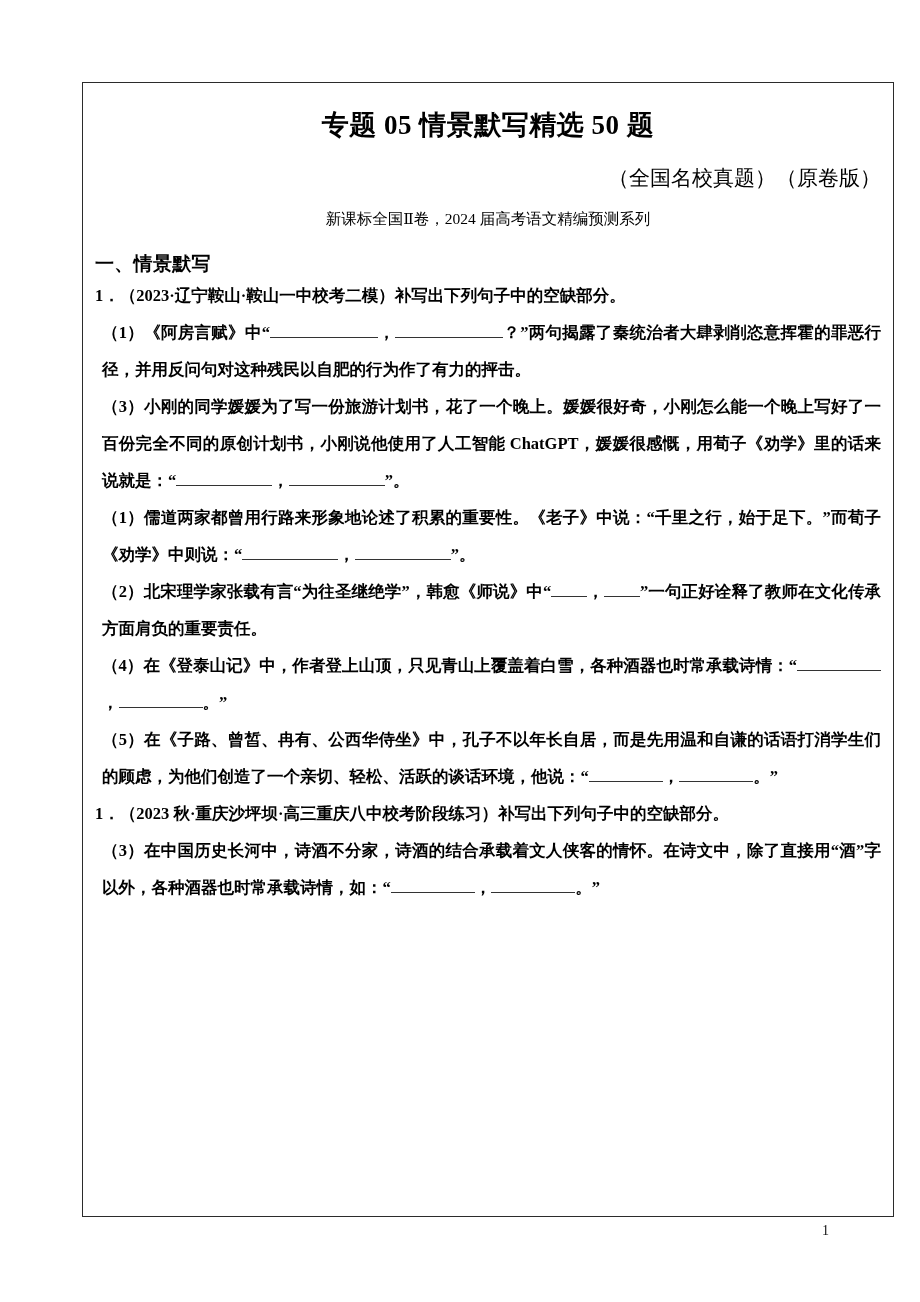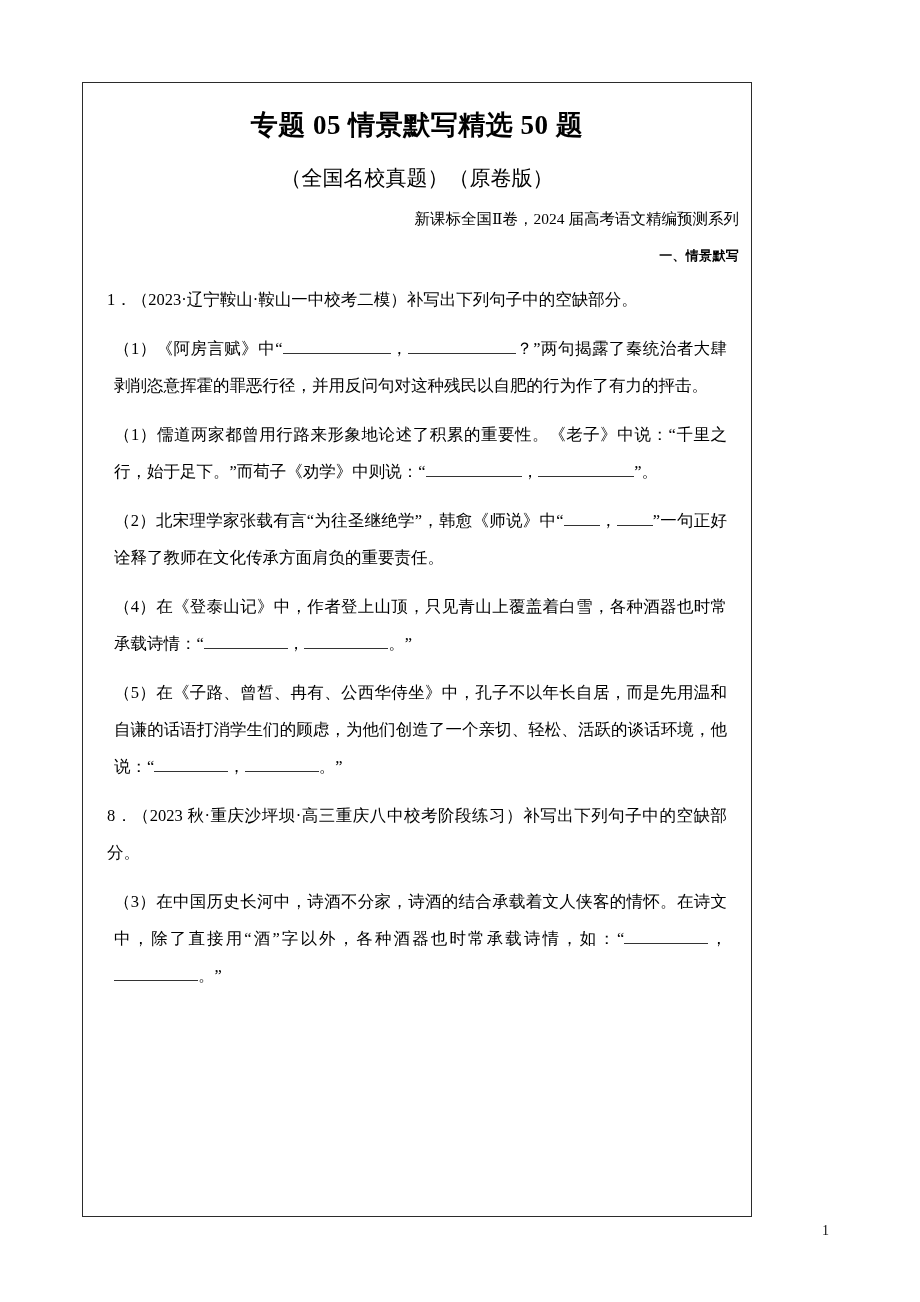--- a/index.html
+++ b/index.html
@@ -14,21 +14,21 @@
     font-family: "Liberation Serif", "DejaVu Serif", serif;
     color: #000000;
     overflow: hidden;
   }
 
   
   #page-frame {
     position: absolute;
     left: 82px;
     top: 82px;
-    width: 670px;
+    width: 812px;
     height: 1135px;
     border: 1.6px solid #2b2b2b;
     box-sizing: border-box;
     overflow: hidden;
     padding-left: 24px;
   }
 
   #page-inner {
     position: absolute;
     left: 0;
@@ -42,48 +42,48 @@
   .doc-title {
     text-align: center;
     font-size: 27px;
     font-weight: bold;
     letter-spacing: 0.5px;
     margin: 22px 0 0 0;
     line-height: 40px;
     font-family: "Liberation Serif", "DejaVu Serif", serif;
   }
   .doc-subtitle {
-    text-align: center;
+    text-align: right;
     font-size: 21px;
     margin: 17px 0 0 0;
     line-height: 32px;
   }
   .doc-series {
-    text-align: right;
+    text-align: center;
     font-size: 15.5px;
     margin: 13px 0 0 0;
     line-height: 24px;
   }
   .section-heading {
-    font-size: 13px;
+    font-size: 19px;
     font-weight: bold;
-    margin: 12px 0 0 0;
+    margin: 20px 0 0 0;
     line-height: 26px;
     letter-spacing: 0.3px;
-    text-align: right;
   }
 
   
   .para {
     font-size: 16.5px;
     line-height: 37px;
-    margin: 12px;
+    margin: 0;
     text-align: justify;
     text-justify: inter-ideograph;
     white-space: normal;
+    font-weight: bold;
   }
   .para.indent {
     text-indent: 0;
     padding-left: 7px;
   }
 
   
   .blank {
     display: inline-block;
     border-bottom: 1.3px solid #333;
@@ -116,24 +116,25 @@
 
     <div class="doc-subtitle">（全国名校真题）（原卷版）</div>
 
     <div class="doc-series">新课标全国Ⅱ卷，2024 届高考语文精编预测系列</div>
 
     <div class="section-heading">一、情景默写</div>
 
     <div id="questions-container">
         <p class="para">1．（2023·辽宁鞍山·鞍山一中校考二模）补写出下列句子中的空缺部分。</p>
         <p class="para indent"><span>（1）</span><span>《阿房言赋》中“</span><span class="blank w-xl"></span><span>，</span><span class="blank w-xl"></span><span>？”两句揭露了秦统治者大肆剥削恣意挥霍的罪恶行径，并用反问句对这种残民以自肥的行为作了有力的抨击。</span></p>
+        <p class="para indent"><span>（3）</span><span>小刚的同学媛媛为了写一份旅游计划书，花了一个晚上。媛媛很好奇，小刚怎么能一个晚上写好了一百份完全不同的原创计划书，小刚说他使用了人工智能 ChatGPT，媛媛很感慨，用荀子《劝学》里的话来说就是：“</span><span class="blank w-lg"></span><span>，</span><span class="blank w-lg"></span><span>”。</span></p>
         <p class="para indent"><span>（1）</span><span>儒道两家都曾用行路来形象地论述了积累的重要性。《老子》中说：“千里之行，始于足下。”而荀子《劝学》中则说：“</span><span class="blank w-lg"></span><span>，</span><span class="blank w-lg"></span><span>”。</span></p>
         <p class="para indent"><span>（2）</span><span>北宋理学家张载有言“为往圣继绝学”，韩愈《师说》中“</span><span class="blank w-xs"></span><span>，</span><span class="blank w-xs"></span><span>”一句正好诠释了教师在文化传承方面肩负的重要责任。</span></p>
         <p class="para indent"><span>（4）</span><span>在《登泰山记》中，作者登上山顶，只见青山上覆盖着白雪，各种酒器也时常承载诗情：“</span><span class="blank w-md"></span><span>，</span><span class="blank w-md"></span><span>。”</span></p>
         <p class="para indent"><span>（5）</span><span>在《子路、曾皙、冉有、公西华侍坐》中，孔子不以年长自居，而是先用温和自谦的话语打消学生们的顾虑，为他们创造了一个亲切、轻松、活跃的谈话环境，他说：“</span><span class="blank w-sm"></span><span>，</span><span class="blank w-sm"></span><span>。”</span></p>
-        <p class="para">8．（2023 秋·重庆沙坪坝·高三重庆八中校考阶段练习）补写出下列句子中的空缺部分。</p>
+        <p class="para">1．（2023 秋·重庆沙坪坝·高三重庆八中校考阶段练习）补写出下列句子中的空缺部分。</p>
         <p class="para indent"><span>（3）</span><span>在中国历史长河中，诗酒不分家，诗酒的结合承载着文人侠客的情怀。在诗文中，除了直接用“酒”字以外，各种酒器也时常承载诗情，如：“</span><span class="blank w-md"></span><span>，</span><span class="blank w-md"></span><span>。”</span></p>
       </div>
 
   </div>
 </div>
 
 <div id="page-number">1</div>
 
 </body></html>

